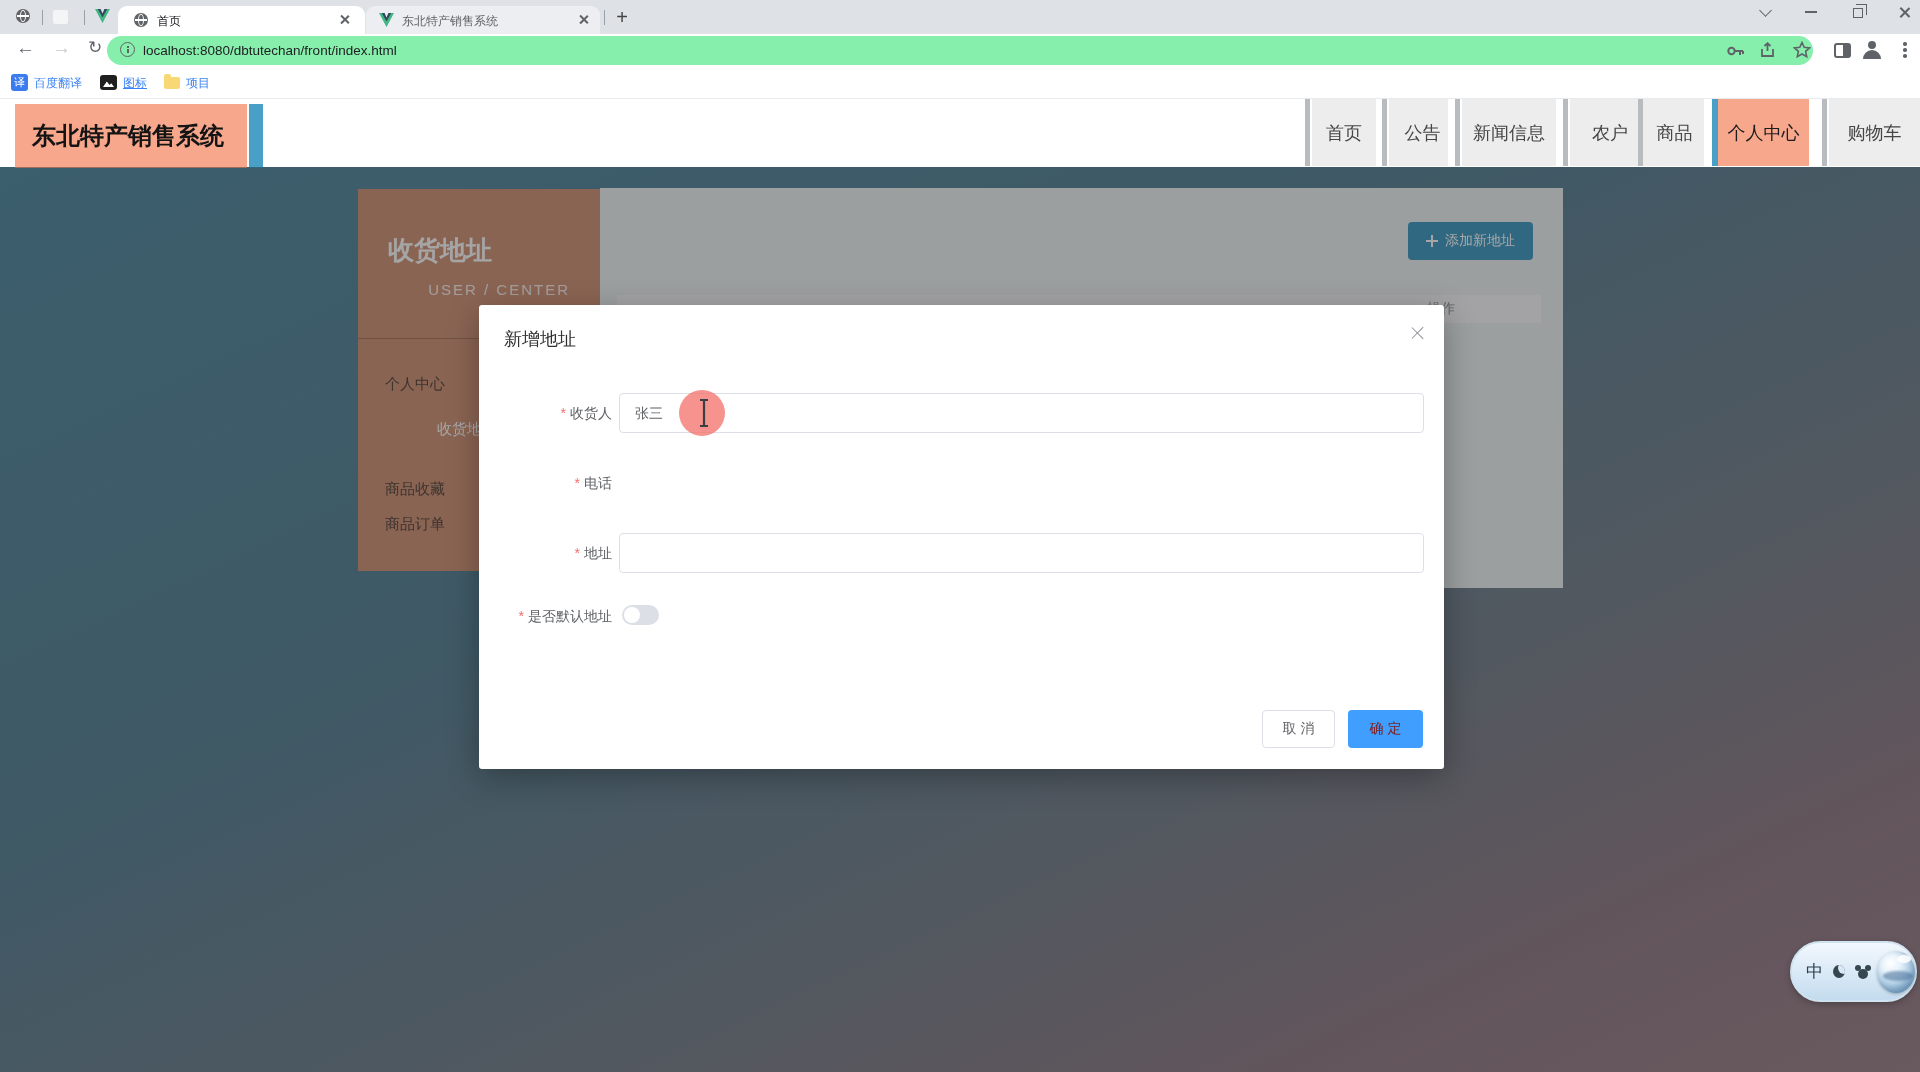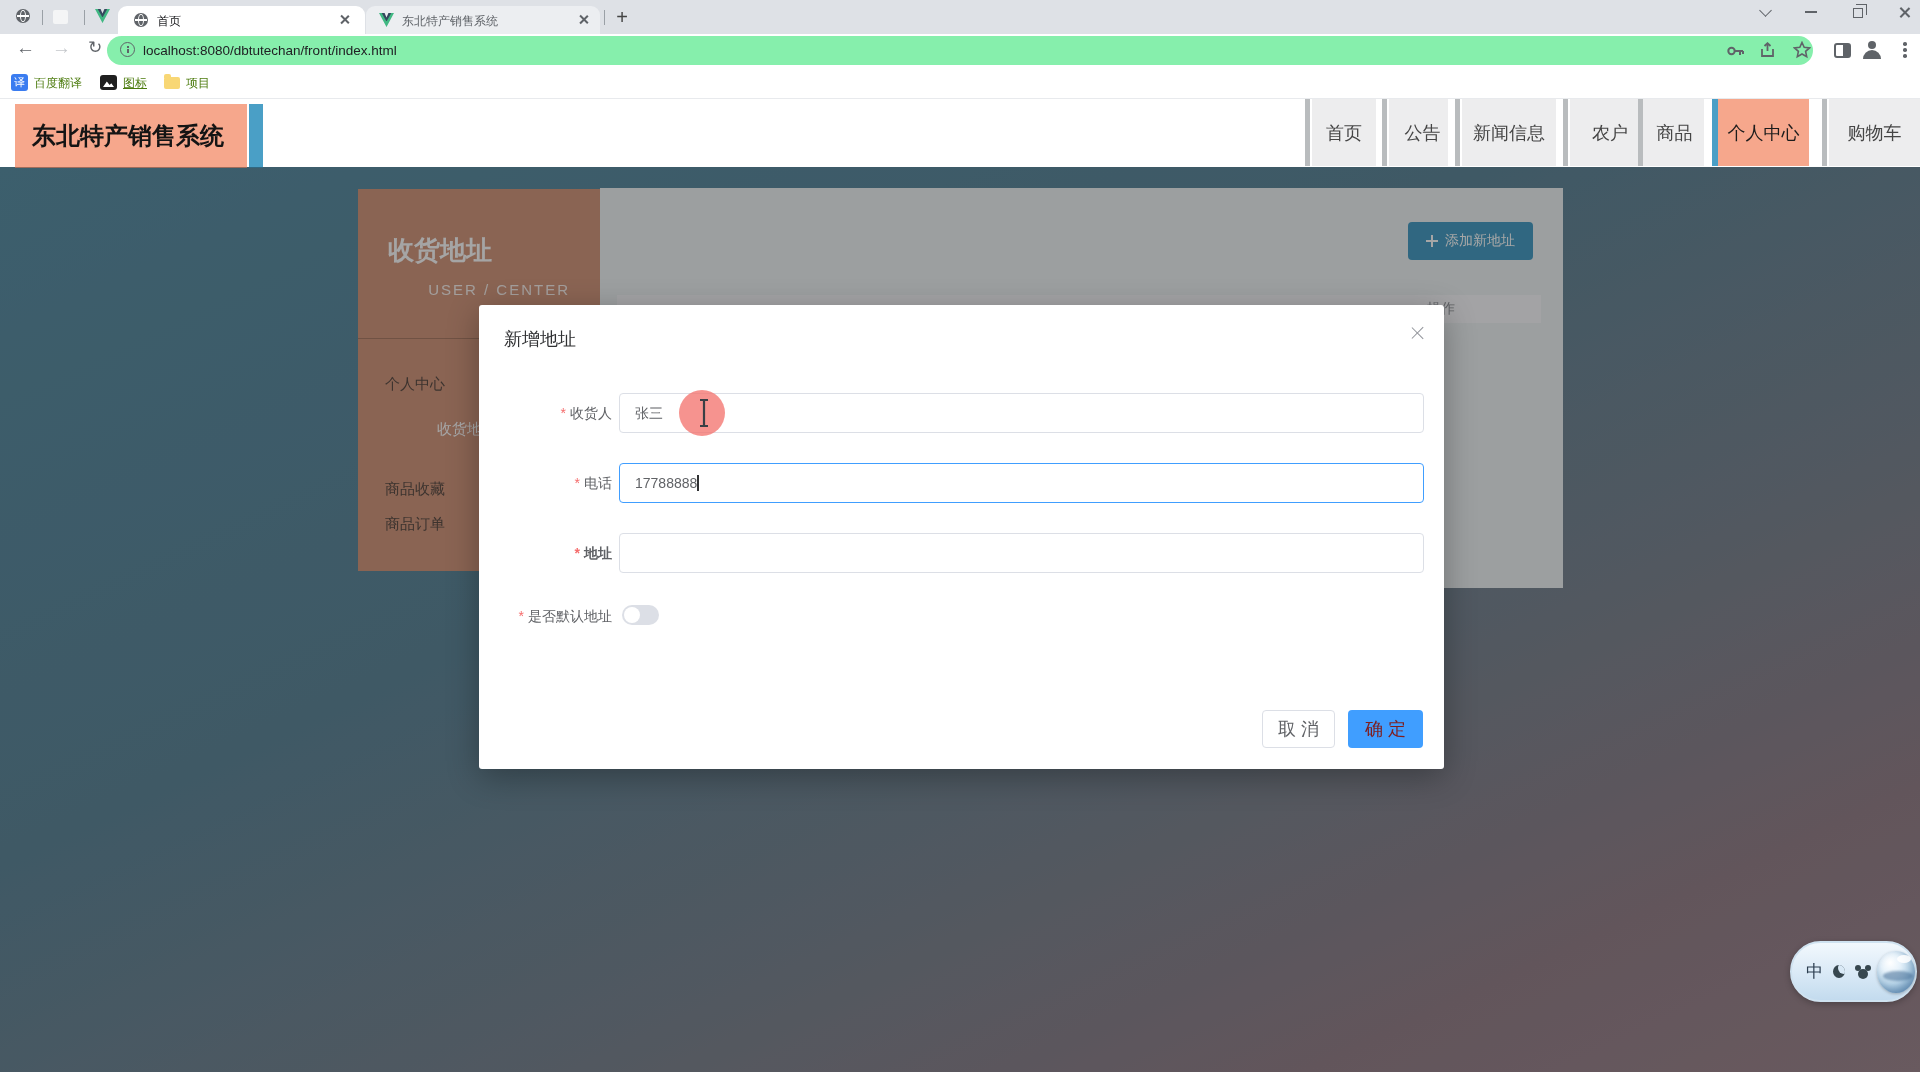--- a/index.html
+++ b/index.html
@@ -34,21 +34,21 @@
   .navarrow { font-size:19px; top:3px; color:#5f6368; }
   #urlpill { left:107px; top:2px; width:1706px; height:29px; border-radius:15px; background:#86efac; }
   #urltext { position:absolute; left:36px; top:7px; font-size:13.5px; color:#202124; }
   .info-i { position:absolute; left:13px; top:6px; width:15px; height:15px; border:1.4px solid #5f6368;
             border-radius:50%; }
   .info-i::before { content:""; position:absolute; left:6px; top:3px; width:1.6px; height:2px; background:#5f6368; }
   .info-i::after  { content:""; position:absolute; left:6px; top:6px; width:1.6px; height:4px; background:#5f6368; }
 
   #bookmarks { left:0; top:66px; width:1920px; height:33px; background:#fff;
                border-bottom:1px solid #e8eaed; z-index:90; }
-  .bm-label { position:absolute; top:9px; font-size:12px; color:#4d7c0f; }
+  .bm-label { position:absolute; top:9px; font-size:12px; color:#3b82f6; }
 
   
   #siteheader { left:0; top:99px; width:1920px; height:68px; background:#fff; z-index:5; }
   #logo { left:15px; top:5px; width:232px; height:64px; background:#f6a78c;
           font-size:24px; font-weight:bold; color:#141414; line-height:64px; padding-left:17px; }
   #logostripe { left:249px; top:5px; width:14px; height:64px; background:#4a9fc6; }
   .nav-sep { top:0; width:5px; height:67px; background:#b9bcbe; }
   .nav-item { top:0; height:67px; background:#ededee; display:flex; align-items:center;
               justify-content:center; font-size:18px; color:#454545; cursor:pointer; }
   .nav-item.active { background:#f6a78c; color:#1c1c1c; }
@@ -89,21 +89,21 @@
             color:#606266; line-height:40px; white-space:nowrap; }
   .req { color:#f56c6c; margin-right:4px; }
   .finput { position:absolute; left:140px; top:0; width:805px; height:40px; border:1px solid #dcdfe6;
             border-radius:4px; background:#fff; font-size:14px; color:#606266; line-height:38px;
             padding-left:15px; }
   .finput.focused { border-color:#409eff; }
   .caret { display:inline-block; width:1.5px; height:16px; background:#303133; vertical-align:-3px; }
   #switch { position:absolute; left:143px; top:-1px; width:37px; height:20px; border-radius:10px;
             background:#dcdfe6; cursor:pointer; }
   #switch .knob { position:absolute; left:2px; top:2px; width:16px; height:16px; border-radius:50%; background:#fff; }
-  .btn { position:absolute; top:405px; height:38px; border-radius:4px; font-size:18px;
+  .btn { position:absolute; top:405px; height:38px; border-radius:4px; font-size:14px;
          display:flex; align-items:center; justify-content:center; cursor:pointer; }
   #btn-cancel { left:783px; width:73px; background:#fff; border:1px solid #dcdfe6; color:#606266; }
   #btn-ok { left:869px; width:75px; background:#409eff; color:#7f1d1d; }
 
   
   #clickspot { left:679px; top:390px; width:46px; height:46px; border-radius:50%;
                background:rgba(243,116,112,0.78); z-index:65; }
 
   
   #ime { left:1790px; top:941px; width:127px; height:61px; border-radius:31px; z-index:70;
@@ -269,24 +269,23 @@
   <div class="dtitle">新增地址</div>
   <div id="dlg-close"></div>
 
   <div class="frow" style="top:88px;">
     <div class="flabel"><span class="req">*</span><span>收货人</span></div>
     <div class="finput"><span>张三</span></div>
   </div>
 
   <div class="frow" style="top:158px;">
     <div class="flabel"><span class="req">*</span><span>电话</span></div>
-    <div class="finput focused"><span>17788888</span><span class="caret"></span></div>
-  </div>
-
-  <div class="frow" style="top:228px;font-weight:bold;">
+  </div>
+
+  <div class="frow" style="top:228px;">
     <div class="flabel"><span class="req">*</span><span>地址</span></div>
     <div class="finput"><span></span></div>
   </div>
 
   <div class="frow" style="top:301px;">
     <div class="flabel" style="line-height:20px;"><span class="req">*</span><span>是否默认地址</span></div>
     <div id="switch">
         <div class="knob"></div>
       </div>
   </div>

